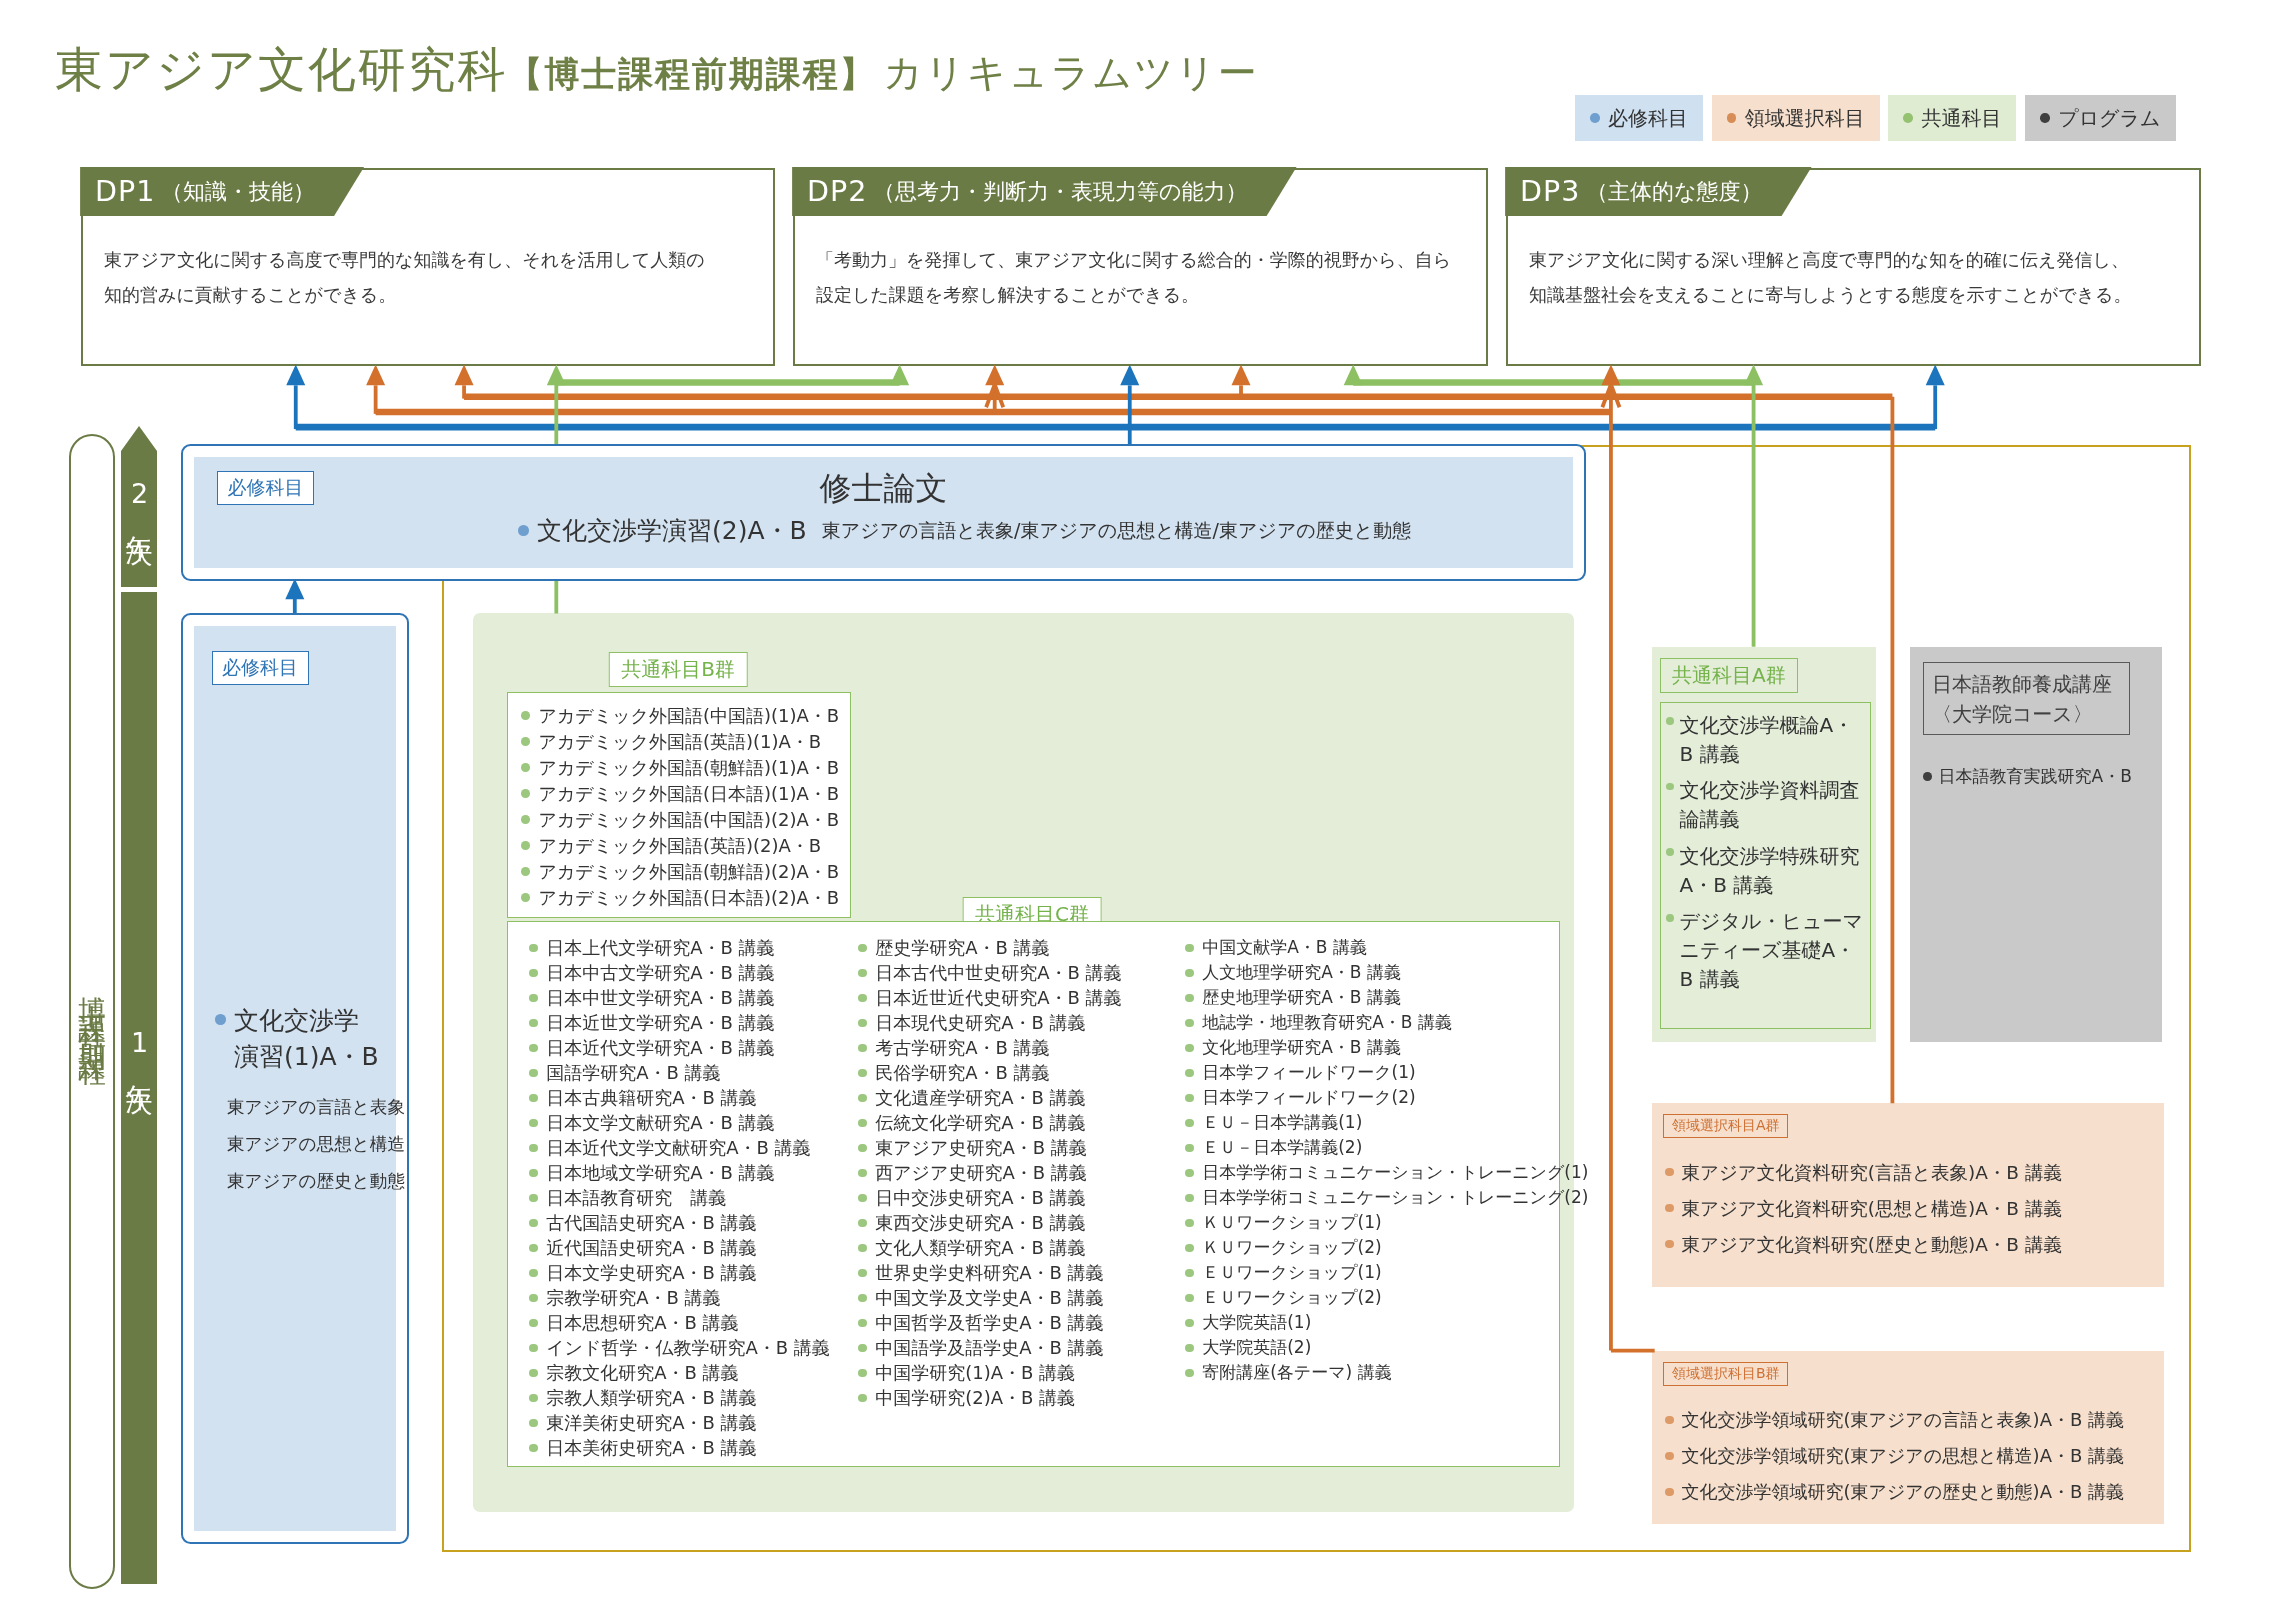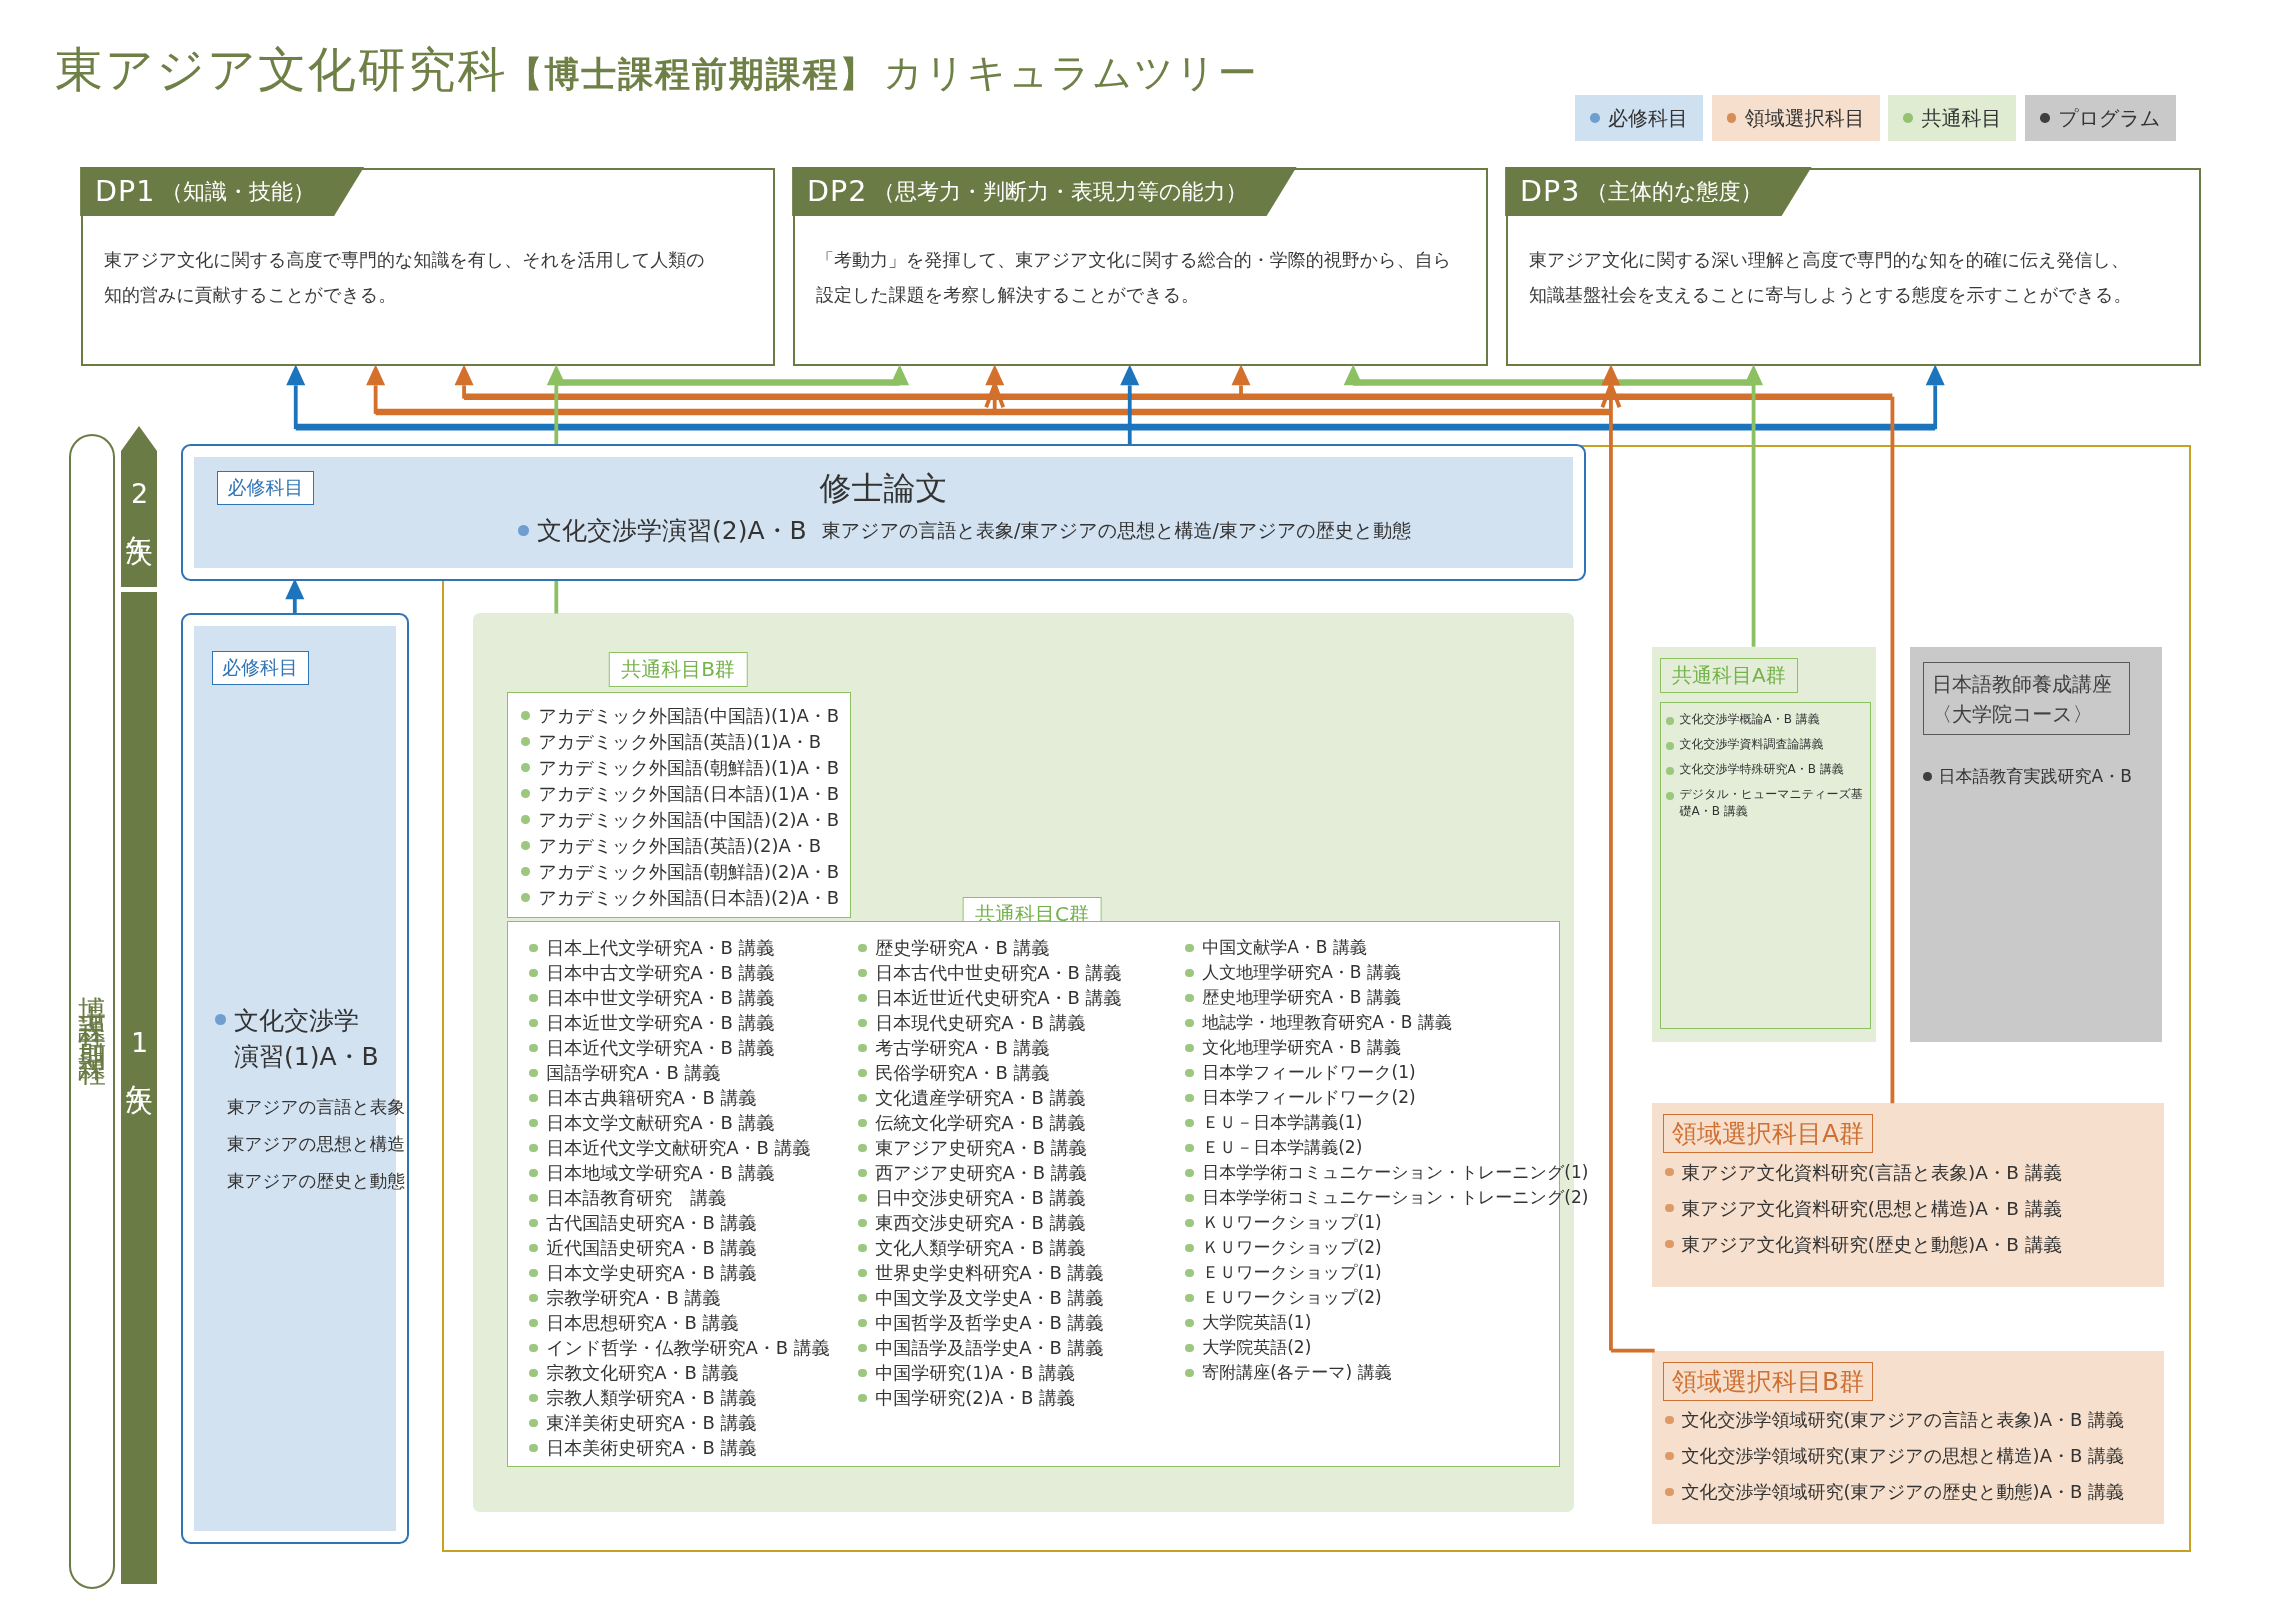--- a/index.html
+++ b/index.html
@@ -70,31 +70,31 @@
   .bbox li.ci{height:26px;}
   .c1{left:21px;top:13.3px;width:314px;}
   .c2{left:350px;top:13.3px;width:314px;}
   .c3{left:677px;top:13.3px;width:371px;}
   .c3 li.ci{font-size:17px;}
 
   
   .greena{left:1652px;top:647px;width:224px;height:395px;background:#e3edd8;z-index:2;}
   .gainner{position:absolute;left:7.6px;top:55px;right:4.8px;bottom:13.3px;border:1.9px solid #8cc063;}
   .gainner ul{list-style:none;margin:0;padding:7.6px 3.8px 0 5.7px;}
-  .gainner li{display:flex;font-size:12px;line-height:1.45;margin-bottom:7.6px;color:#333;}
+  .gainner li{display:flex;font-size:20px;line-height:1.45;margin-bottom:7.6px;color:#333;}
   .gainner .blt{width:7.6px;height:7.6px;margin-top:6.7px;margin-right:5.7px;}
   .graybox{left:1910px;top:647px;width:252px;height:395px;background:#c9c9c9;z-index:2;}
   .grayhead{position:absolute;left:13.3px;top:15px;width:190px;border:1.9px solid #58595b;padding:5.7px 7.6px;font-size:20px;line-height:1.5;color:#3f3f3f;}
   .grayitem{position:absolute;left:13.3px;top:118px;display:flex;align-items:center;font-size:17px;color:#333;white-space:nowrap;}
   .dkdot{width:8.6px;height:8.6px;border-radius:50%;background:#3f3f3f;margin-right:6.7px;flex-shrink:0;}
 
   .orangebox{background:#f6dfcc;z-index:2;}
   .obox-a{left:1652px;top:1103px;width:512px;height:184px;}
   .obox-b{left:1652px;top:1351px;width:512px;height:173px;}
-  .olabel{position:absolute;left:11.4px;top:11.4px;border:1.9px solid #cf7033;color:#cf7033;font-size:25px;padding:1.9px 7.6px;white-space:nowrap;}
+  .olabel{position:absolute;left:11.4px;top:11.4px;border:1.9px solid #cf7033;color:#cf7033;font-size:14px;padding:1.9px 7.6px;white-space:nowrap;}
   .orangebox ul{list-style:none;margin:0;padding:0;position:absolute;left:13.3px;top:51px;}
   .orangebox li{display:flex;align-items:center;height:36px;font-size:18.5px;white-space:nowrap;color:#333;}
   .obox-b li{font-size:18px;}
   .oblt{width:8.6px;height:8.6px;border-radius:50%;background:#dd9a66;margin-right:7.6px;flex-shrink:0;}
 
   .arrows{left:0;top:0;z-index:4;pointer-events:none;}
 </style>
 </head>
 <body>
 

